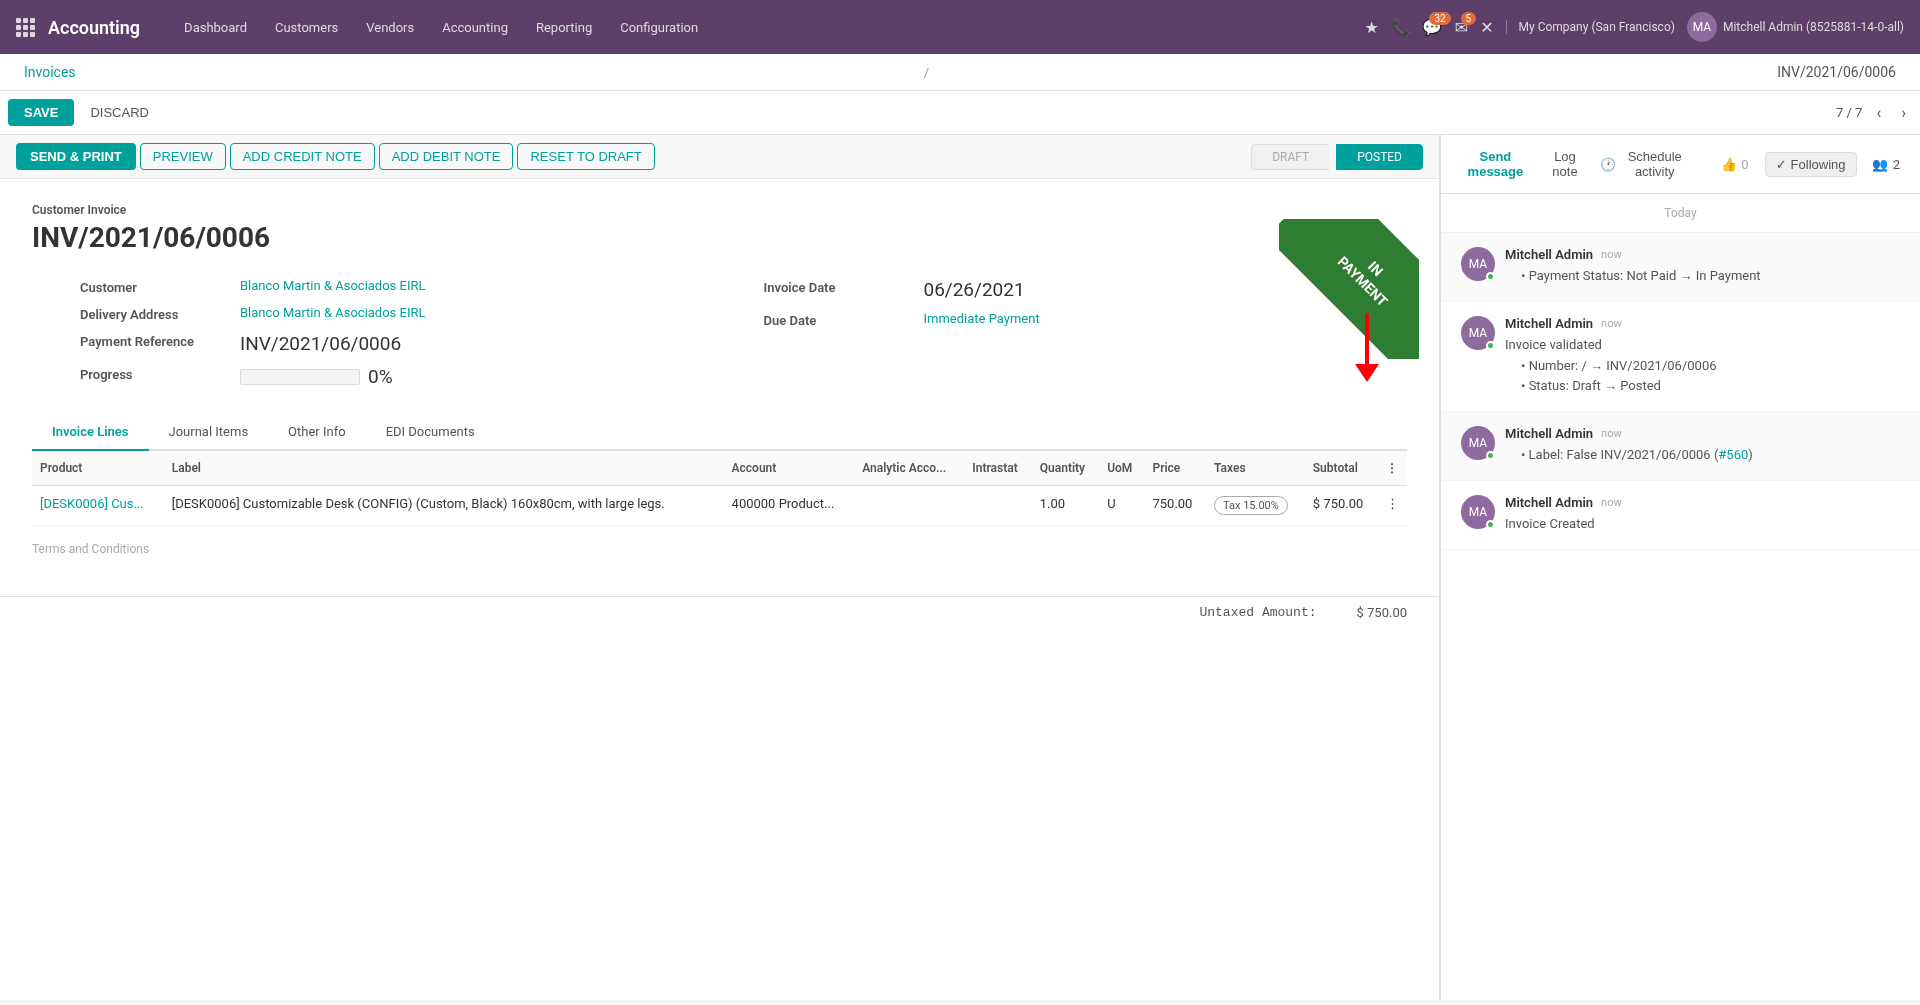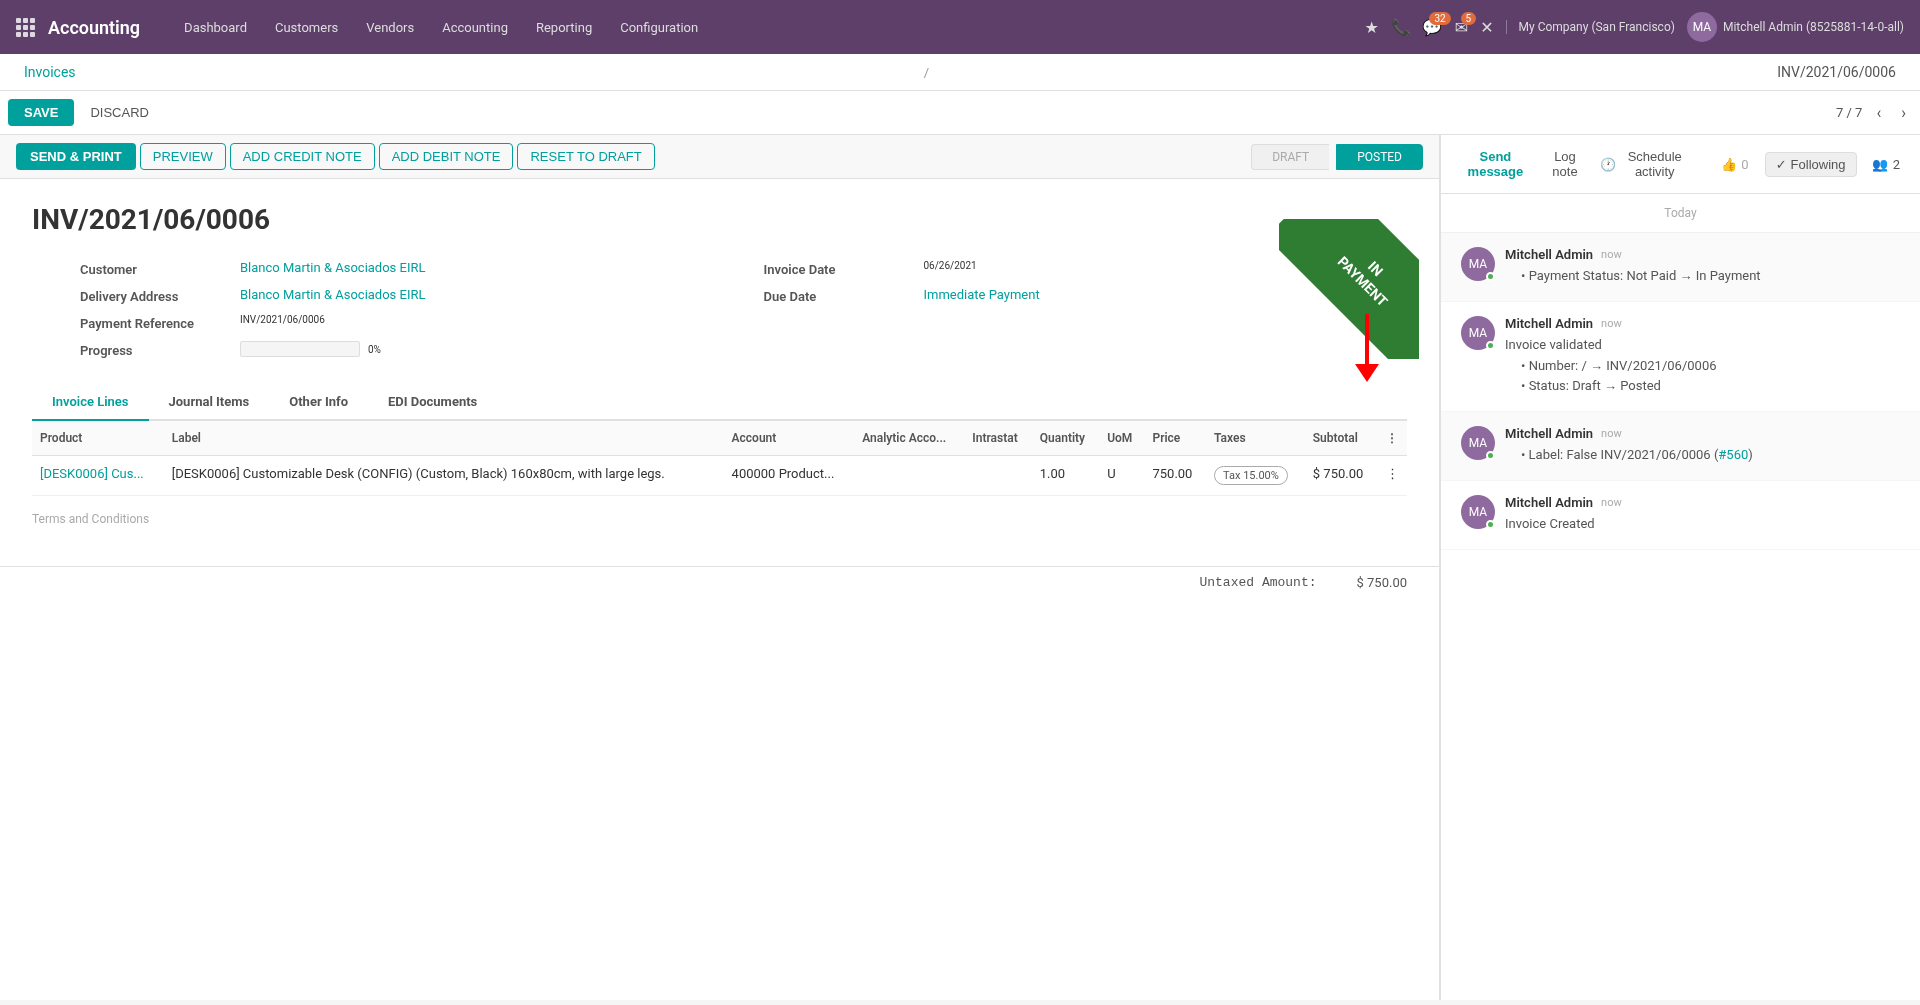--- a/index.html
+++ b/index.html
@@ -293,21 +293,21 @@
       flex-shrink: 0;
       font-size: 13px;
       padding-top: 2px;
     }
     .field-value {
       color: #00a09d;
       font-size: 13px;
     }
     .field-value-text {
       color: #333;
-      font-size: 10px;
+      font-size: 19px;
     }
     .field-address {
       color: #555;
       font-size: 12px;
       line-height: 1.6;
     }
     .progress-bar-container {
       display: flex;
       align-items: center;
       gap: 8px;
@@ -326,21 +326,20 @@
       border-bottom: 2px solid #e0e0e0;
       margin: 16px 0 0 0;
     }
     .tab {
       padding: 10px 20px;
       cursor: pointer;
       color: #555;
       font-size: 13px;
       border-bottom: 2px solid transparent;
       margin-bottom: -2px;
-      font-weight: bold;
     }
     .tab.active {
       color: #00a09d;
       border-bottom: 2px solid #00a09d;
       font-weight: 600;
     }
 
     
     .invoice-table {
       width: 100%;
@@ -575,20 +574,21 @@
 
       <div class="in-payment-banner">
         <div class="in-payment-ribbon">IN<br>PAYMENT</div>
       </div>
 
       <div class="red-arrow-overlay">
         <div class="arrow-line"></div>
         <div class="arrow-head"></div>
       </div>
 
+      <div class="invoice-type-label">Customer Invoice</div>
       <div class="invoice-number">INV/2021/06/0006</div>
 
       <div class="form-row">
         <div class="form-col">
           <div class="field-row">
             <span class="field-label">Customer</span>
             <div>
               <div class="field-value">Blanco Martin &amp; Asociados EIRL</div>
             </div>
           </div>

